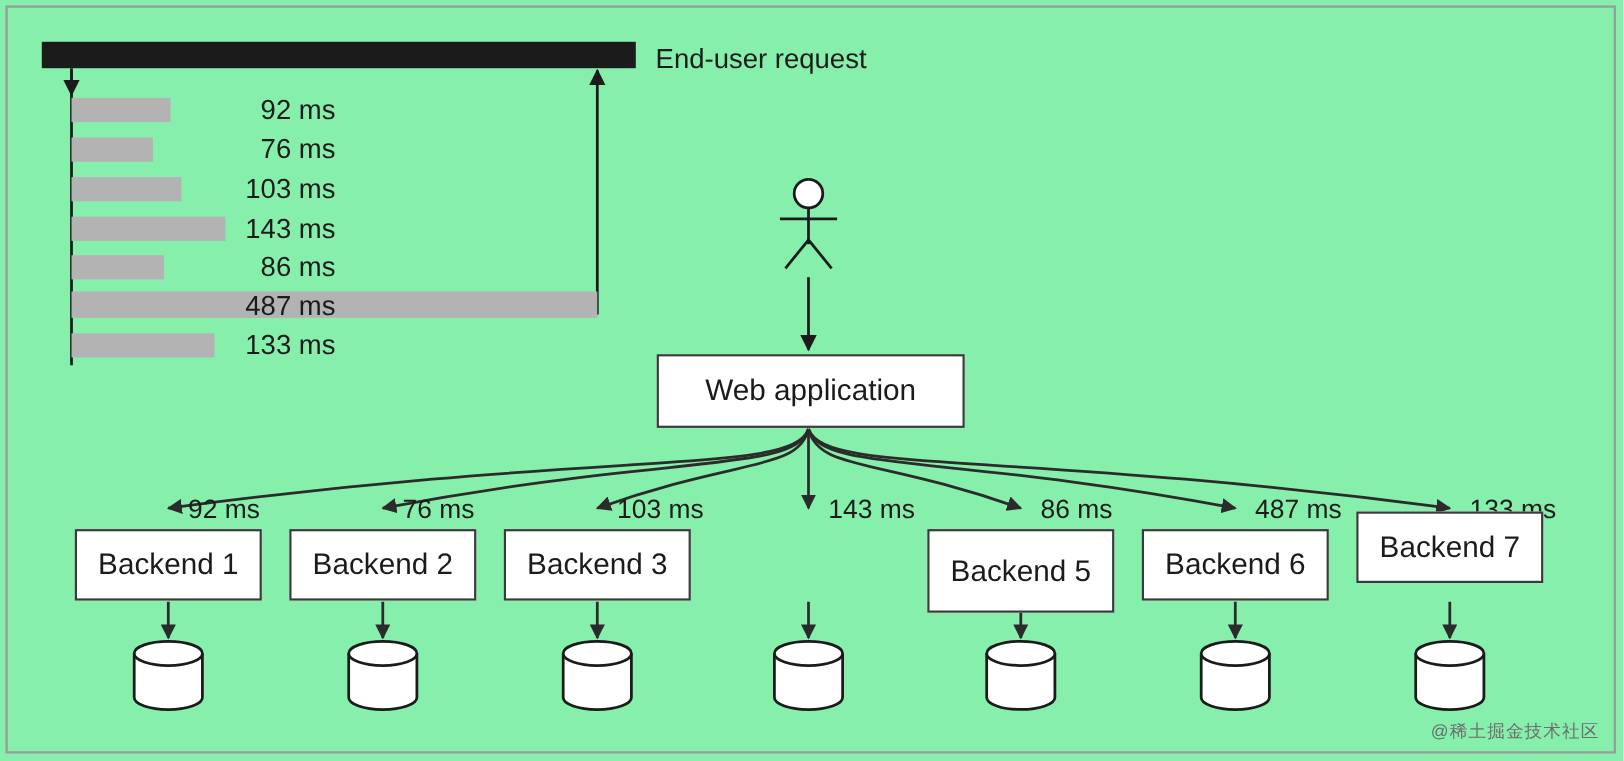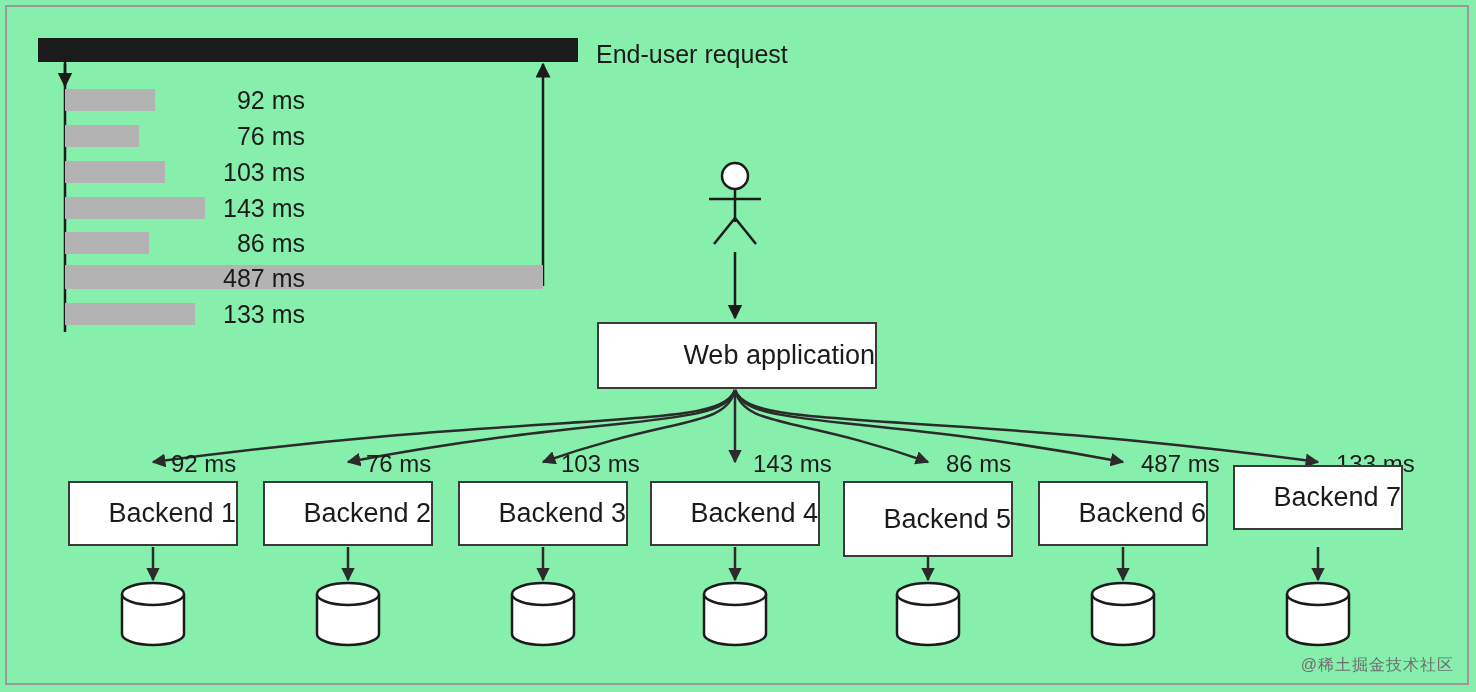--- a/index.html
+++ b/index.html
@@ -40,21 +40,21 @@
   .ms-chart-label {
     font-size: 25px;
     text-align: right;
     width: 120px;
   }
   .legend-label {
     font-size: 25px;
   }
   .node-label {
     font-size: 27px;
-    text-align: right;
+    text-align: center;
     width: 100%;
     left: 0;
   }
   .edge-label {
     font-size: 24px;
   }
   .node-box {
     position: absolute;
     box-sizing: border-box;
     border: 2px solid #3a3a3a;
@@ -185,23 +185,20 @@
 
   <div class="node-box" style="left:68px; top:481px; width:170px; height:65px;">
     <span class="lbl node-label" style="position:relative;">Backend 1</span>
   </div>
   <div class="node-box" style="left:263px; top:481px; width:170px; height:65px;">
     <span class="lbl node-label" style="position:relative;">Backend 2</span>
   </div>
   <div class="node-box" style="left:458px; top:481px; width:170px; height:65px;">
     <span class="lbl node-label" style="position:relative;">Backend 3</span>
   </div>
-  <div class="node-box" style="left:650px; top:481px; width:170px; height:65px;">
-    <span class="lbl node-label" style="position:relative;">Backend 4</span>
-  </div>
   <div class="node-box" style="left:843px; top:481px; width:170px; height:76px;">
     <span class="lbl node-label" style="position:relative;">Backend 5</span>
   </div>
   <div class="node-box" style="left:1038px; top:481px; width:170px; height:65px;">
     <span class="lbl node-label" style="position:relative;">Backend 6</span>
   </div>
   <div class="node-box" style="left:1233px; top:465px; width:170px; height:65px;">
     <span class="lbl node-label" style="position:relative;">Backend 7</span>
   </div>
 

